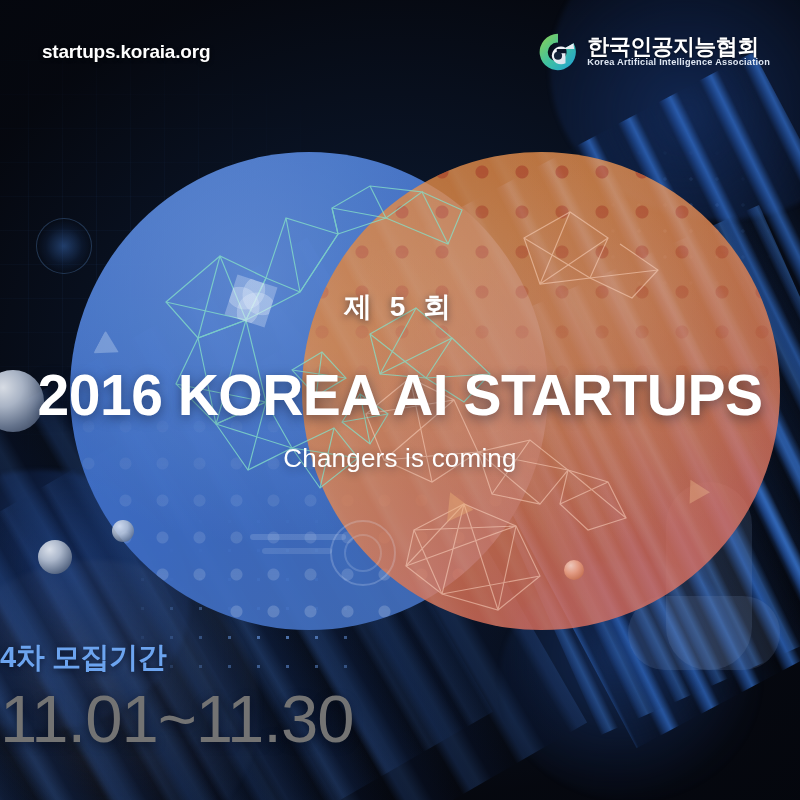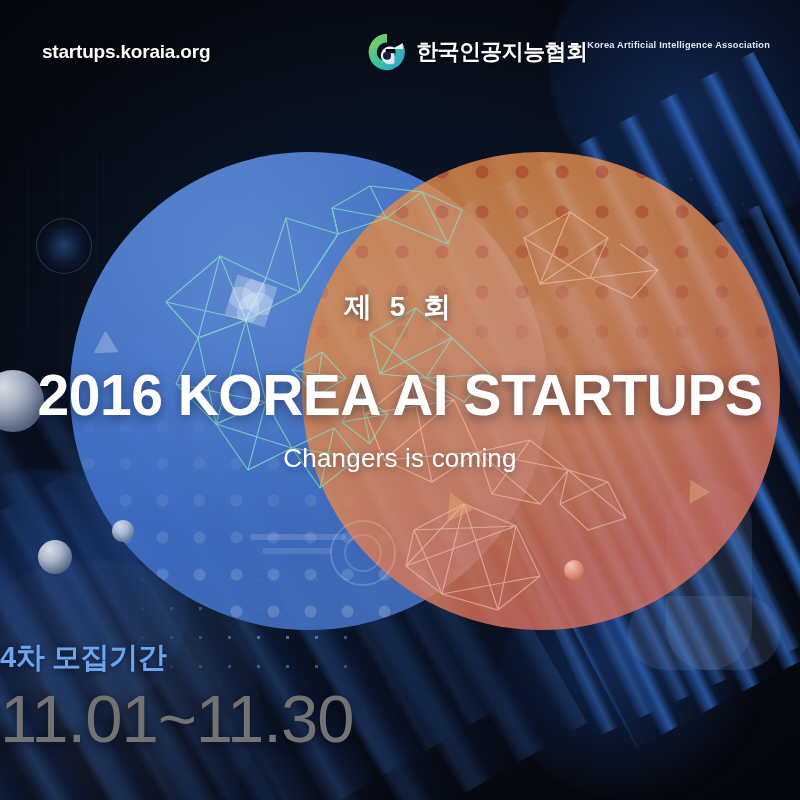--- a/index.html
+++ b/index.html
@@ -264,21 +264,21 @@
     position:absolute; left:0; top:0; width:100%; height:104px;
     display:flex; align-items:center; justify-content:space-between;
     padding:0 30px 0 42px; z-index:20;
   }
   .site-url {
     color:#ffffff; font-size:19px; font-weight:700; letter-spacing:-.2px;
     text-shadow:0 1px 4px rgba(0,0,0,.7);
   }
   .logo-lockup { display:flex; align-items:center; gap:9px; }
   .logo-mark { width:40px; height:40px; flex:none; }
-  .logo-text { display:flex; line-height:1; }
+  .logo-text { display:flex; flex-direction:column; line-height:1; }
   .logo-ko {
     color:#ffffff; font-size:22px; font-weight:700; letter-spacing:-.6px;
     text-shadow:0 1px 3px rgba(0,0,0,.6);
   }
   .logo-en {
     color:#dfe7f2; font-size:9.2px; font-weight:600; letter-spacing:.25px;
     margin-top:0;
   }
 
   

